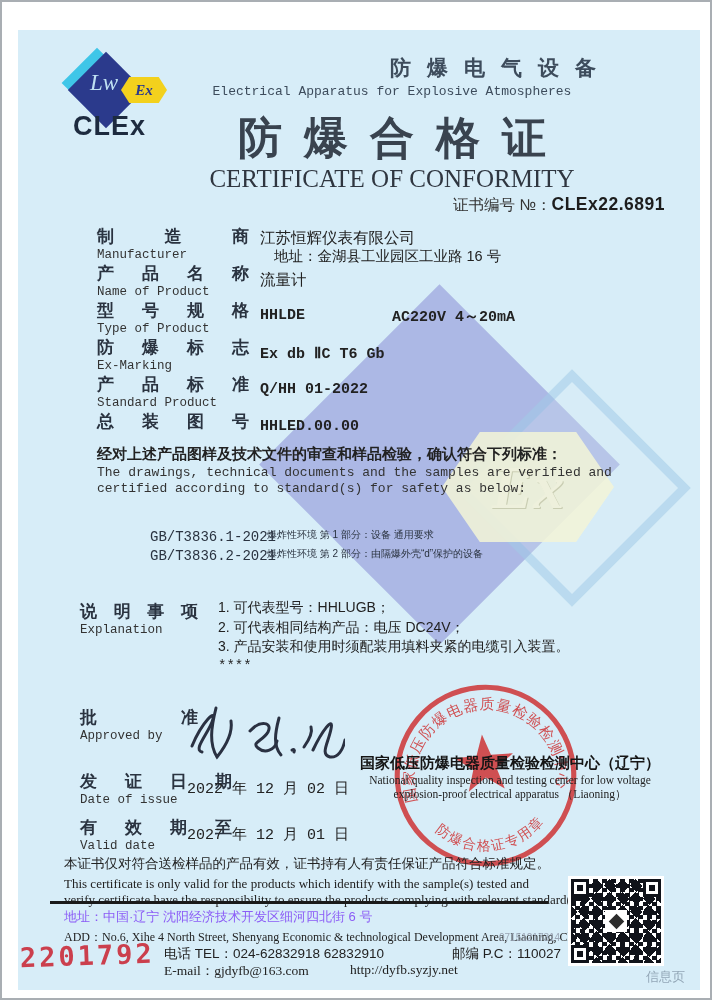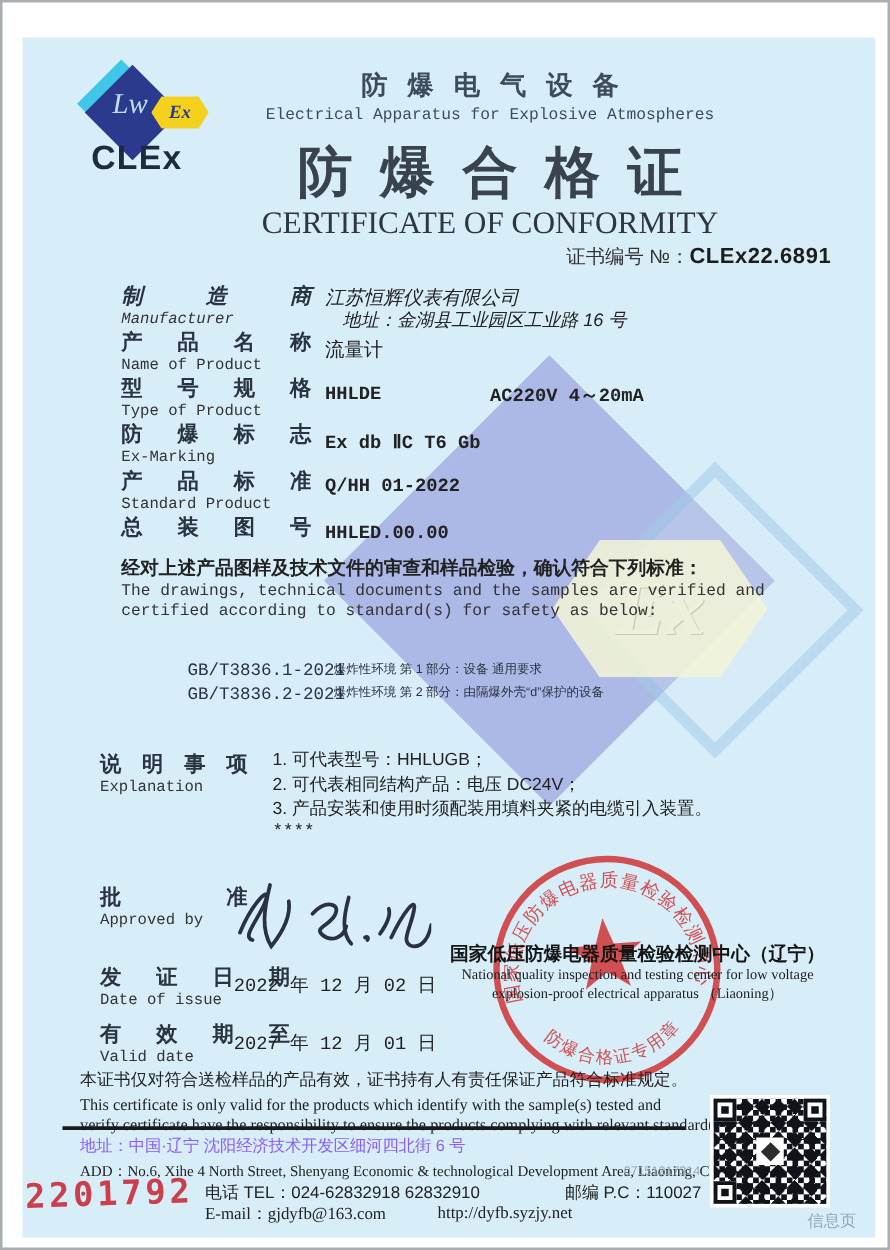--- a/index.html
+++ b/index.html
@@ -24,21 +24,21 @@
   .logo-navy{position:absolute;left:15px;top:13px;width:54px;height:54px;background:#2b3a8c;transform:rotate(45deg);}
   .logo-lw{position:absolute;left:26px;top:20px;font-family:"Liberation Serif",serif;font-style:italic;
            font-size:23px;color:#bfe0f2;}
   .logo-hex{position:absolute;left:57px;top:27px;width:46px;height:26px;background:#f3d11d;
             clip-path:polygon(18% 0,82% 0,100% 50%,82% 100%,18% 100%,0 50%);
             display:flex;align-items:center;justify-content:center;font-family:"Liberation Serif",serif;
             font-style:italic;font-weight:bold;font-size:15px;color:#2b3a8c;}
   .logo-name{position:absolute;left:9px;top:61px;font-size:27px;font-weight:bold;color:#1d2b3f;letter-spacing:1px;}
 
   
-  .h-line1{left:170px;top:52px;width:440px;text-align:center;font-size:21px;font-weight:bold;
+  .h-line1{left:170px;top:52px;width:440px;text-align:right;font-size:21px;font-weight:bold;
            letter-spacing:16px;text-indent:16px;color:#3d4c5c;}
   .h-line1en{left:150px;top:82px;width:480px;text-align:center;font-family:"Liberation Mono",monospace;
              font-size:13px;color:#3d4c5c;}
   .h-title{left:130px;top:107px;width:520px;text-align:center;font-size:44px;font-weight:bold;
            letter-spacing:22px;text-indent:22px;color:#39434f;}
   .h-titleen{left:130px;top:163px;width:520px;text-align:center;font-family:"Liberation Serif",serif;
              font-size:25px;color:#2f3640;}
   .h-certno{left:330px;top:192px;width:333px;text-align:right;font-size:15.5px;color:#333;}
   .h-certno b{font-size:17.5px;color:#1d1d1d;letter-spacing:.5px;}
 
@@ -114,21 +114,21 @@
   </div>
 
   <div class="abs h-line1">防爆电气设备</div>
   <div class="abs h-line1en">Electrical Apparatus for Explosive Atmospheres</div>
   <div class="abs h-title">防爆合格证</div>
   <div class="abs h-titleen">CERTIFICATE OF CONFORMITY</div>
   <div class="abs h-certno">
     <span>证书编号 №：</span><b>CLEx22.6891</b>
   </div>
 
-  <div class="row" style="top:225px;font-style:italic;">
+  <div class="row" style="top:225px;">
     <div class="lbl-cn">制造商</div>
     <div class="lbl-en">Manufacturer</div>
     <div class="abs val-cn" style="left:163px;top:1px;">江苏恒辉仪表有限公司</div>
     <div class="abs val-cn" style="left:177px;top:20px;font-size:14.5px;">地址：金湖县工业园区工业路 16 号</div>
   </div>
 
   <div class="row" style="top:262px;">
     <div class="lbl-cn">产品名称</div>
     <div class="lbl-en">Name of Product</div>
     <div class="abs val-cn" style="left:163px;top:6px;">流量计</div>

